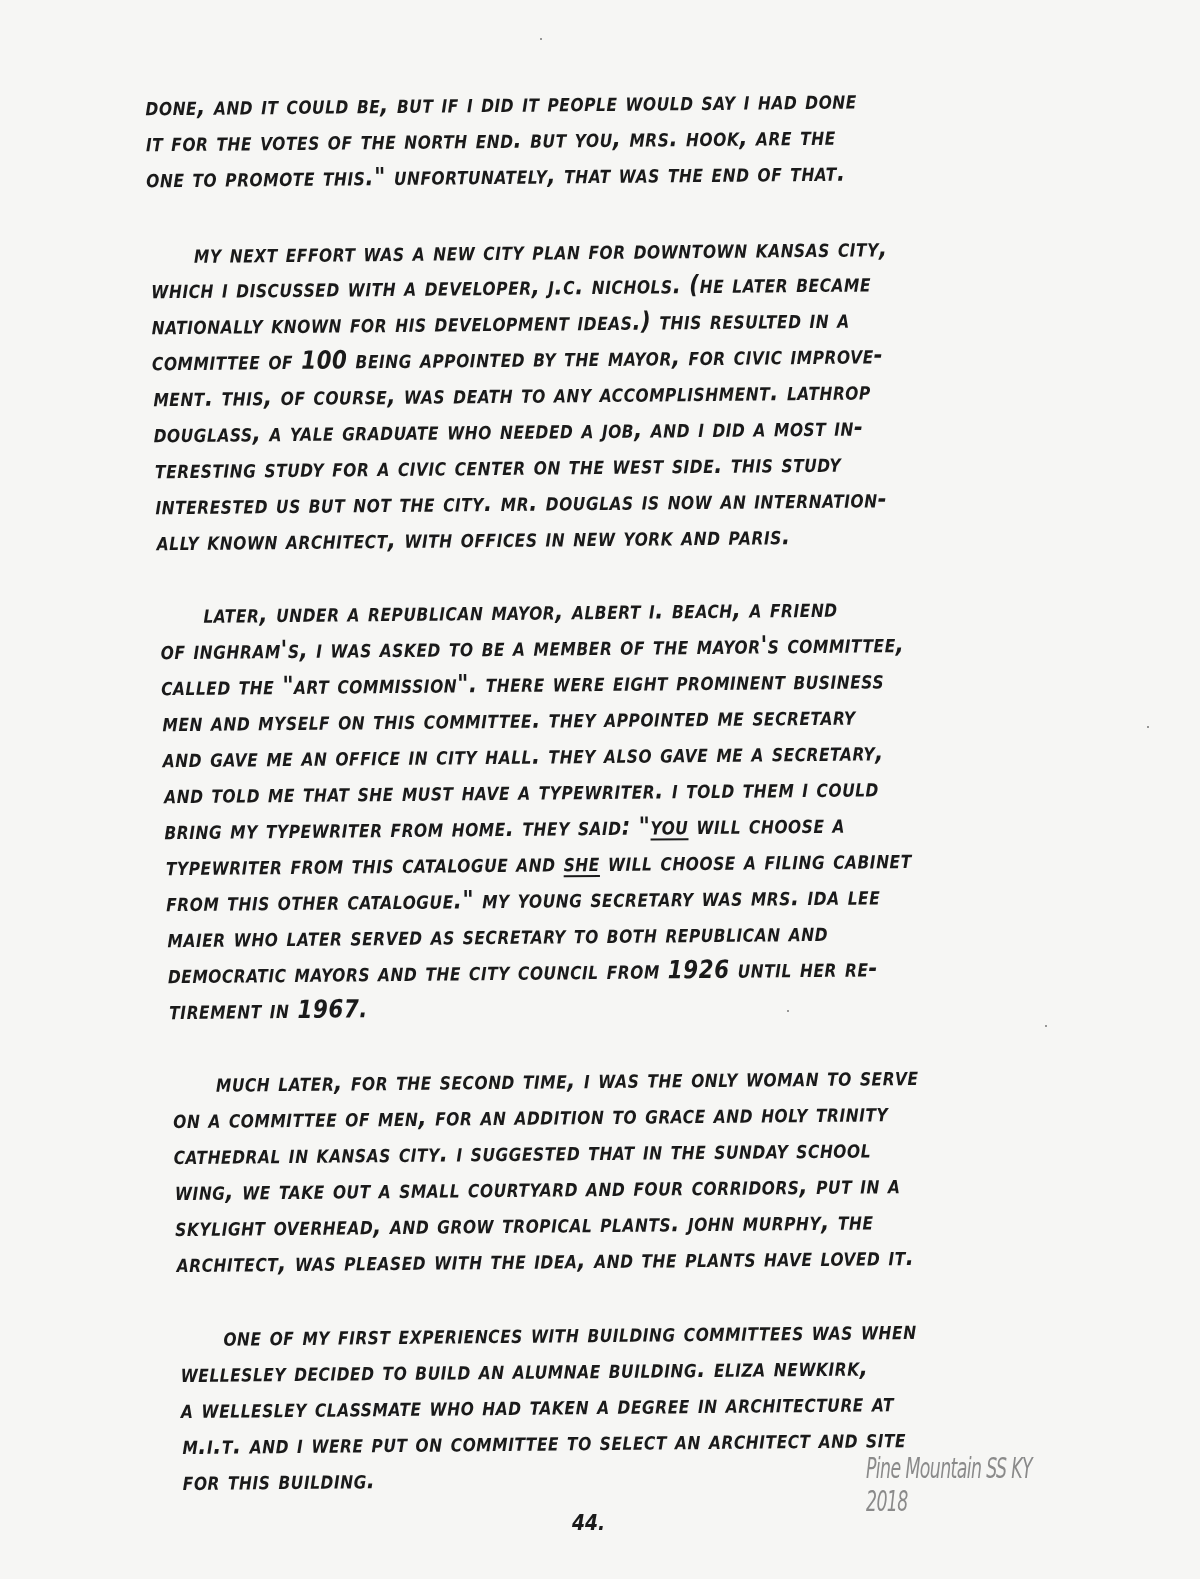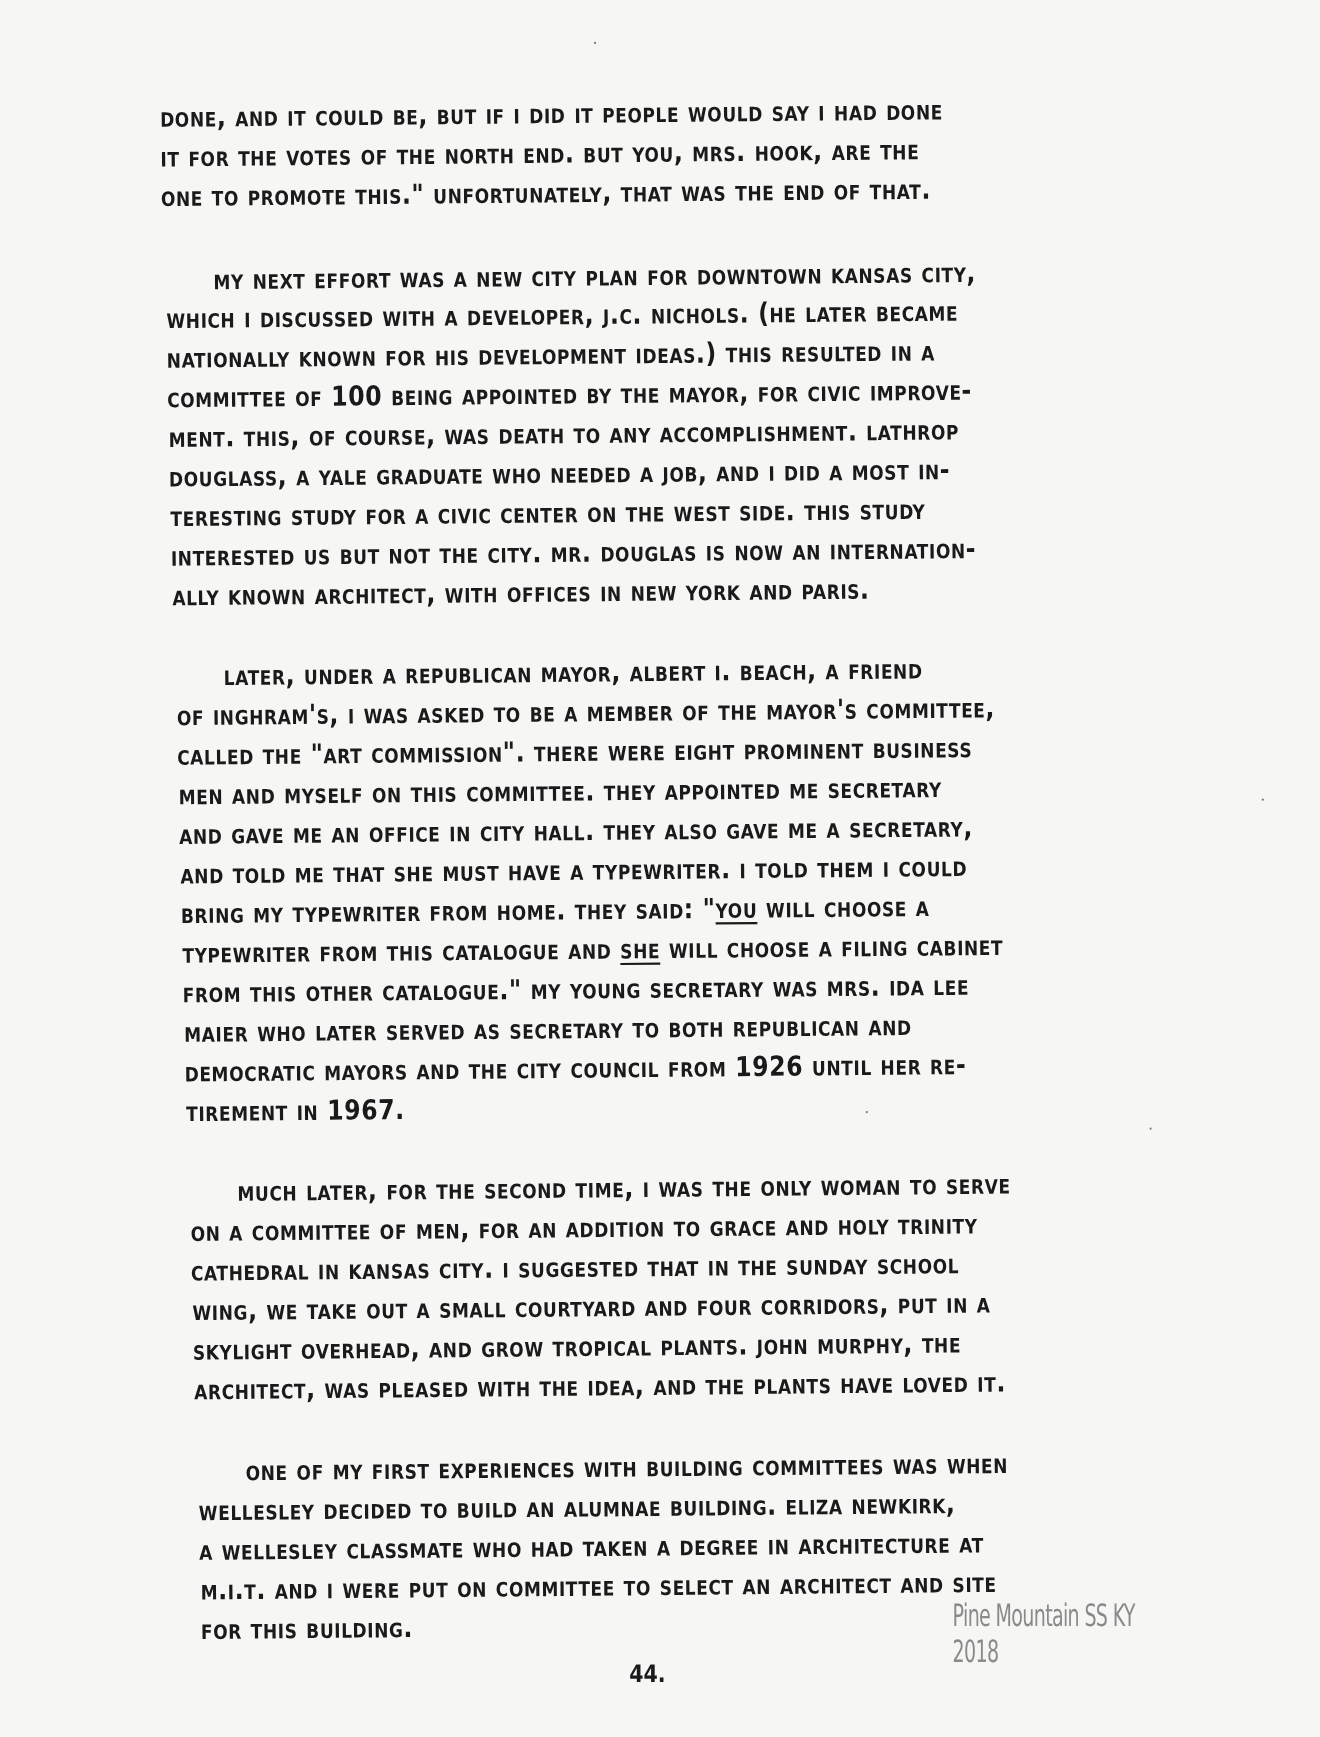--- a/index.html
+++ b/index.html
@@ -3,20 +3,21 @@
 <meta charset="utf-8">
 <style>
   html, body { margin: 0; padding: 0; }
   body {
     width: 1200px; height: 1579px; position: relative; overflow: hidden;
     background: #f7f7f5;
   }
   .page {
     position: absolute; left: 0; top: 0; width: 1200px; height: 1579px;
     background: #f6f6f4;
+    font-style: italic;
   }
   .text-block {
     position: absolute; left: 0; top: 0; width: 1200px; height: 1579px;
     transform: rotate(-0.55deg); transform-origin: 600px 780px;
   }
   .line {
     position: absolute;
     font-family: "DejaVu Sans", sans-serif;
     font-variant: small-caps;
     text-transform: lowercase;

